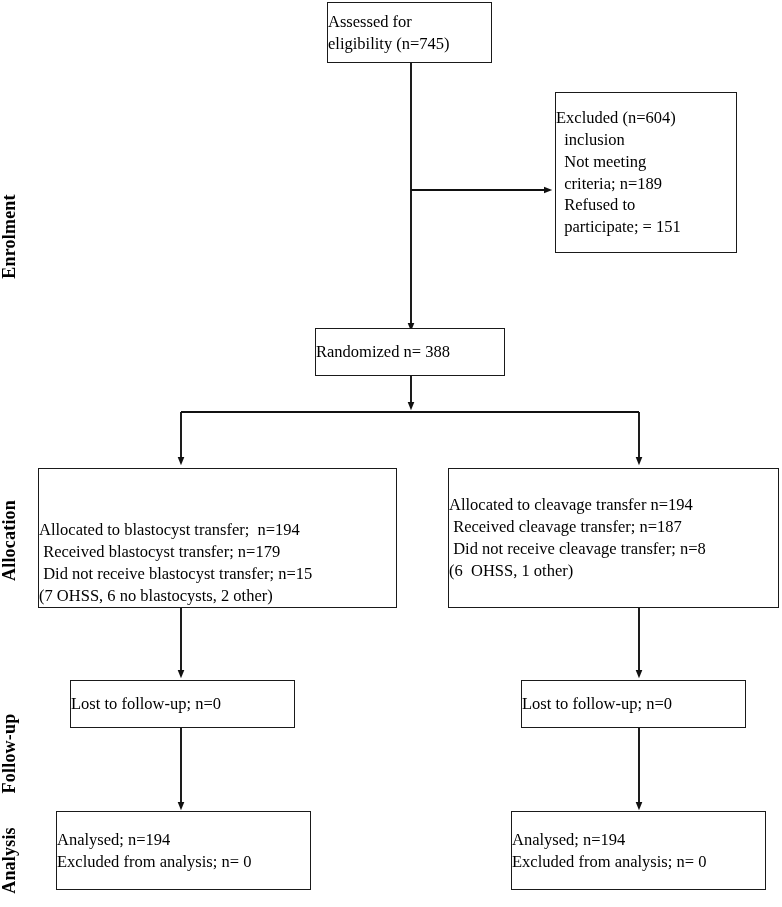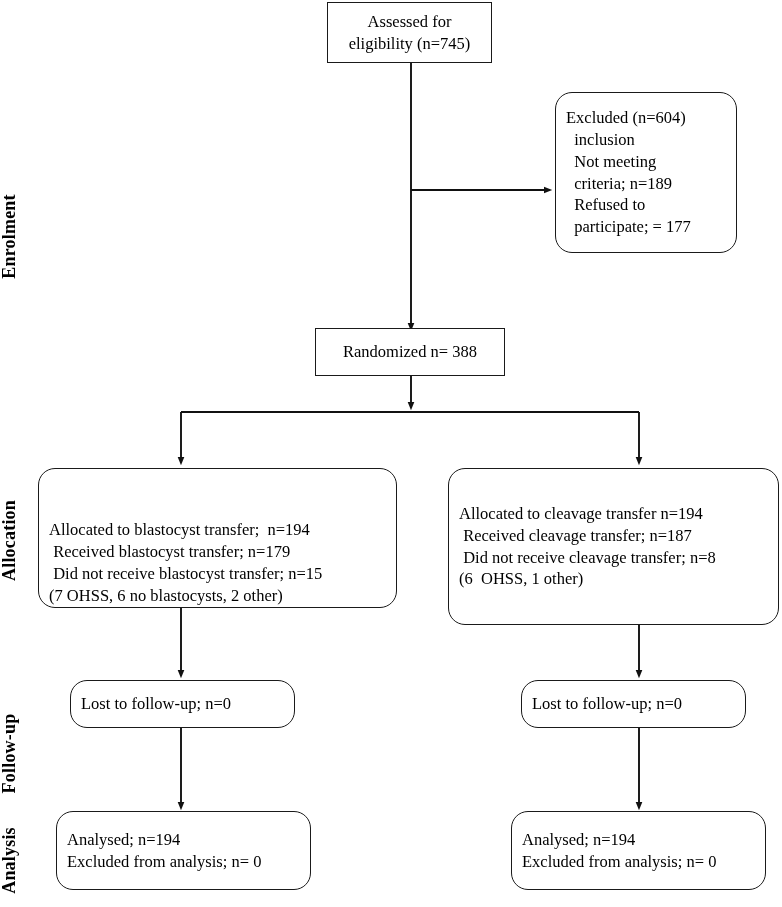--- a/index.html
+++ b/index.html
@@ -36,26 +36,25 @@
     justify-content: center;
     font-size: 16.5px;
     line-height: 1.33;
     white-space: pre;
   }
   .node .line {
     display: block;
     white-space: pre;
   }
   .node.center-text {
-    align-items: center;
+    align-items: flex-start;
     text-align: center;
   }
   .node.pad-left {
-    padding-left: 10px;
-    border-radius: 17px;
+    padding-left: 0;
   }
   .stage-label {
     position: absolute;
     font-weight: bold;
     font-size: 18px;
     letter-spacing: 0.2px;
     transform-origin: 50% 50%;
     transform: rotate(-90deg);
     white-space: nowrap;
     text-align: center;
@@ -104,35 +103,35 @@
     <span class="line">Assessed for</span>
     <span class="line">eligibility (n=745)</span>
   </div>
 
   <div class="node pad-left" style="left:555px; top:92px; width:182px; height:161px;">
     <span class="line">Excluded (n=604)</span>
     <span class="line">  inclusion</span>
     <span class="line">  Not meeting</span>
     <span class="line">  criteria; n=189</span>
     <span class="line">  Refused to</span>
-    <span class="line">  participate; = 177</span>
+    <span class="line">  participate; = 151</span>
   </div>
 
   <div class="node center-text" style="left:315px; top:328px; width:190px; height:48px;">
     <span class="line">Randomized n= 388</span>
   </div>
 
   <div class="node pad-left" style="left:38px; top:468px; width:359px; height:140px;justify-content:flex-end;">
     <span class="line">Allocated to blastocyst transfer;  n=194</span>
     <span class="line"> Received blastocyst transfer; n=179</span>
     <span class="line"> Did not receive blastocyst transfer; n=15</span>
     <span class="line">(7 OHSS, 6 no blastocysts, 2 other)</span>
   </div>
 
-  <div class="node pad-left" style="left:448px; top:468px; width:331px; height:157px;">
+  <div class="node pad-left" style="left:448px; top:468px; width:331px; height:140px;">
     <span class="line">Allocated to cleavage transfer n=194</span>
     <span class="line"> Received cleavage transfer; n=187</span>
     <span class="line"> Did not receive cleavage transfer; n=8</span>
     <span class="line">(6  OHSS, 1 other)</span>
   </div>
 
   <div class="node pad-left" style="left:70px; top:680px; width:225px; height:48px;">
     <span class="line">Lost to follow-up; n=0</span>
   </div>
 

